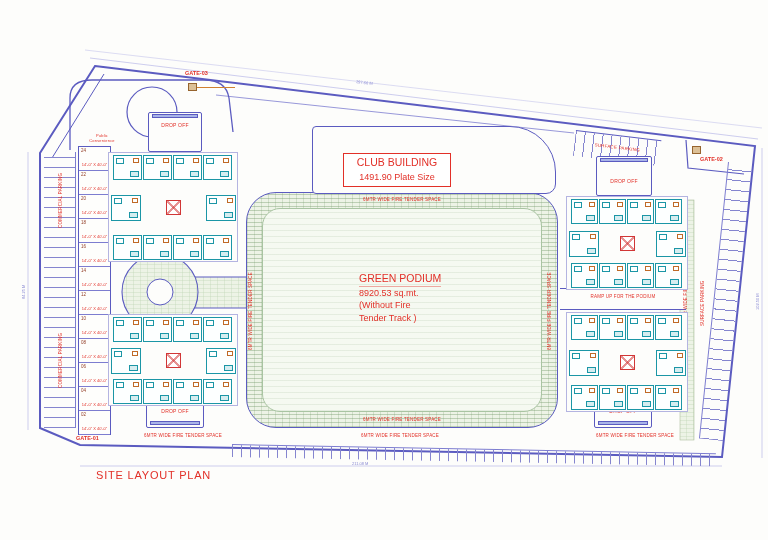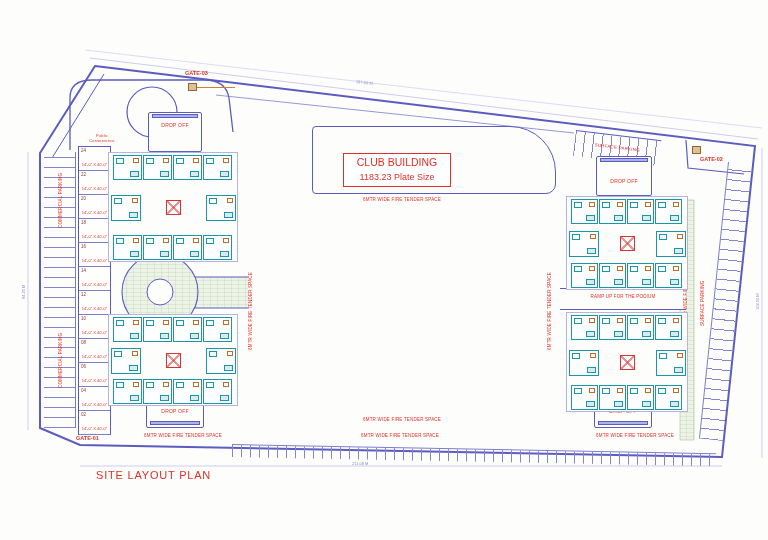--- a/index.html
+++ b/index.html
@@ -94,25 +94,34 @@
     <rect x="680" y="200" width="14" height="240" fill="url(#ph)" stroke="#aebf9f" stroke-width="0.6"></rect>
   </svg>
 
   <div class="abs ticks-h" style="left:44px;top:152px;width:32px;height:276px;border-right:1px solid #7d7dd0;"></div>
   <div class="abs ticks-h" style="left:728px;top:162px;width:24px;height:278px;border-left:1px solid #7d7dd0;transform:rotate(6deg);transform-origin:left top;"></div>
   <div class="abs ticks-v" style="left:232px;top:444px;width:484px;height:13px;border-top:1px solid #7d7dd0;transform:rotate(1.1deg);transform-origin:left top;"></div>
   <div class="abs ticks-v" style="left:576px;top:130px;width:86px;height:26px;border-top:1.2px solid #5b5bc0;transform:rotate(6.8deg);transform-origin:left top;">
     <span class="lbl" style="left:8px;top:9px;width:70px;font-size:4.5px;position:absolute;">SURFACE PARKING</span>
   </div>
 
+  <div class="podium-outer hatch">
+    <div class="podium-inner"></div>
+    <div class="podium-text">
+      <div class="t1">GREEN PODIUM</div>
+      <div>8920.53 sq.mt.</div>
+      <div>(Without Fire</div>
+      <div>Tender Track  )</div>
+    </div>
+  </div>
 
   <div class="club">
     <div class="club-label">
       <div class="t1">CLUB BUILDING</div>
-      <div>1183.23 Plate Size</div>
+      <div>1491.90 Plate Size</div>
     </div>
   </div>
 
   <div class="ramp-band"></div>
   <div class="lbl" style="left:562px;top:294px;width:122px;font-size:4.5px;">RAMP UP FOR THE PODIUM</div>
 
   <div class="stem" style="left:148px;top:112px;width:54px;height:40px;"></div>
   <div class="band" style="left:152px;top:114px;width:46px;"></div>
   <div class="stem" style="left:146px;top:390px;width:58px;height:38px;"></div>
   <div class="band" style="left:150px;top:421px;width:50px;"></div>

